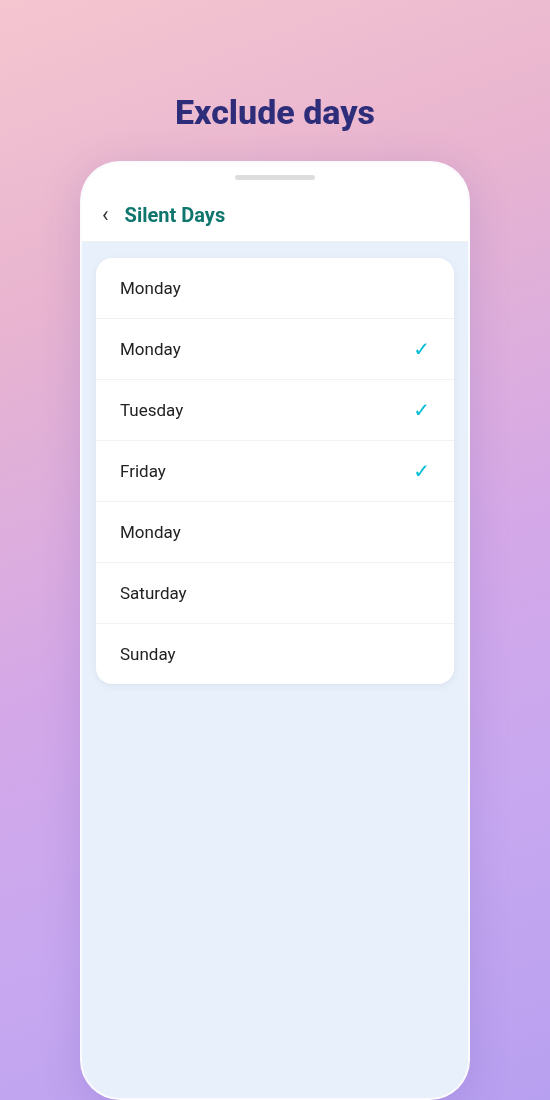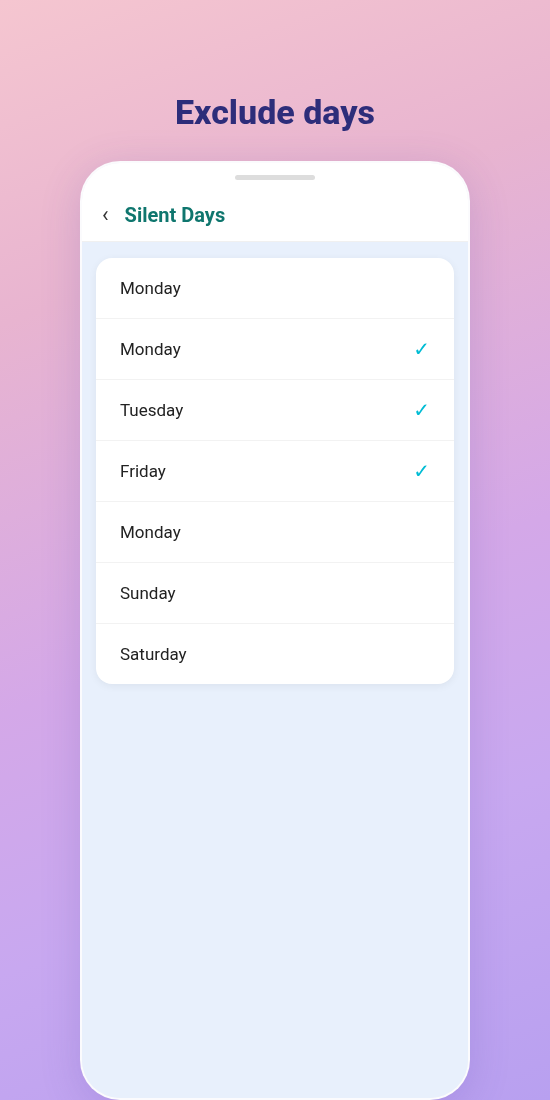--- a/index.html
+++ b/index.html
@@ -184,23 +184,23 @@
         </div>
         <div class="day-row">
           <span class="day-label">Friday</span>
           <span class="check-icon">✓</span>
         </div>
         <div class="day-row">
           <span class="day-label">Monday</span>
           <span class="check-icon hidden">✓</span>
         </div>
         <div class="day-row">
+          <span class="day-label">Saturday</span>
+          <span class="check-icon hidden">✓</span>
+        </div>
+        <div class="day-row">
           <span class="day-label">Sunday</span>
-          <span class="check-icon hidden">✓</span>
-        </div>
-        <div class="day-row">
-          <span class="day-label">Saturday</span>
           <span class="check-icon hidden">✓</span>
         </div>
       </div>
   </div>
 
 </div>
 
 </body></html>

